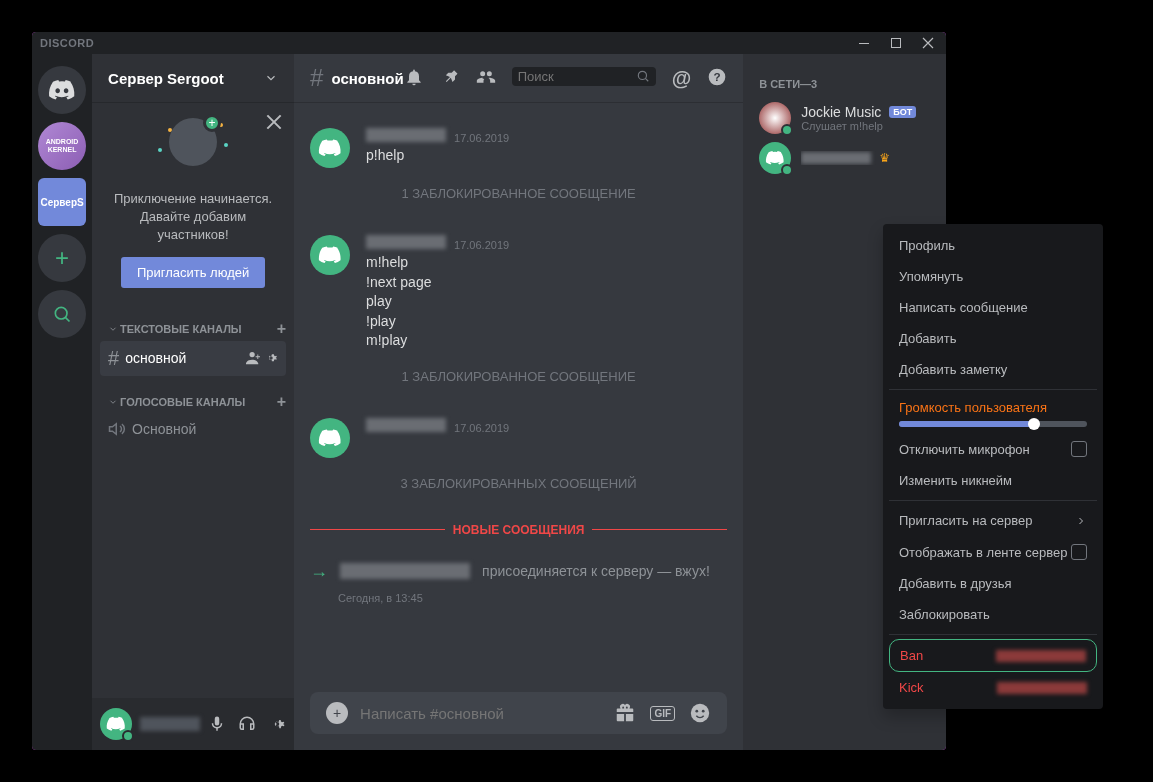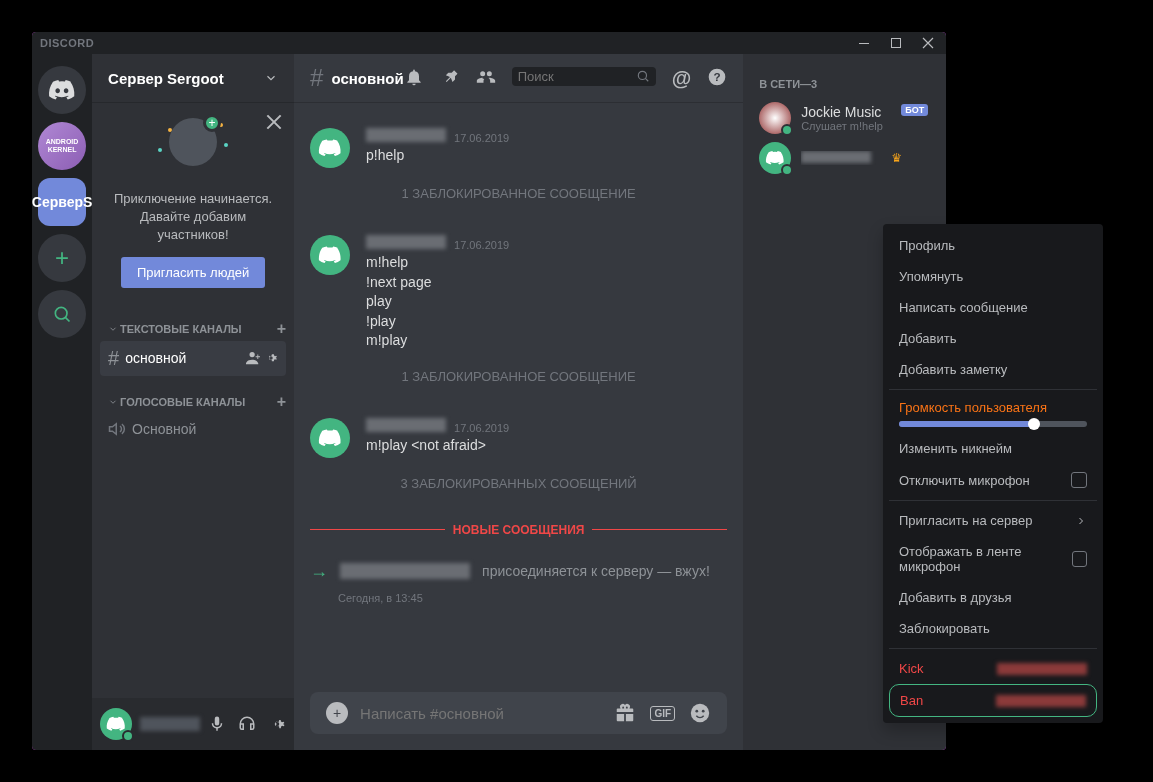--- a/index.html
+++ b/index.html
@@ -10,21 +10,21 @@
 .title-logo { color: #72767d; font-size: 11px; font-weight: 700; letter-spacing: 0.5px; }
 .win-controls { display: flex; gap: 12px; }
 .win-btn { width: 20px; height: 20px; display: flex; align-items: center; justify-content: center; color: #b9bbbe; cursor: pointer; }
 .win-btn svg { width: 12px; height: 12px; }
 .main { flex: 1; display: flex; }
 .servers { width: 72px; background: #202225; display: flex; flex-direction: column; align-items: center; padding-top: 12px; gap: 8px; }
 .server-item { width: 48px; height: 48px; border-radius: 50%; background: #36393f; display: flex; align-items: center; justify-content: center; cursor: pointer; position: relative; }
 .server-item.home { background: #36393f; }
 .server-item.home svg { width: 28px; height: 28px; fill: #dcddde; }
 .server-item.android { background: linear-gradient(135deg, #b088d4, #8c5eb4); font-size: 7px; color: #fff; text-align: center; line-height: 1.1; font-weight: 600; }
-.server-item.selected { background: #7289da; border-radius: 12px; color: #fff; font-size: 14px; font-weight: 600; }
+.server-item.selected { background: #7289da; border-radius: 6px; color: #fff; font-size: 10px; font-weight: 600; }
 .server-item.add { background: #36393f; color: #43b581; font-size: 24px; }
 .server-item.search { background: #36393f; color: #43b581; }
 .server-pill { position: absolute; left: -16px; width: 8px; height: 40px; background: #fff; border-radius: 0 4px 4px 0; }
 .server-pill.short { height: 8px; }
 .channels { width: 240px; background: #2f3136; display: flex; flex-direction: column; }
 .server-header { height: 48px; padding: 0 16px; display: flex; align-items: center; justify-content: space-between; box-shadow: 0 1px 0 rgba(4,4,5,0.2); cursor: pointer; }
 .server-name { color: #fff; font-weight: 600; font-size: 15px; }
 .invite-card { padding: 16px; position: relative; }
 .invite-close { position: absolute; top: 12px; right: 12px; color: #b9bbbe; cursor: pointer; }
 .invite-art { display: flex; justify-content: center; margin-bottom: 12px; position: relative; height: 60px; }
@@ -78,21 +78,21 @@
 .compose-add { width: 22px; height: 22px; background: #b9bbbe; border-radius: 50%; display: flex; align-items: center; justify-content: center; color: #40444b; cursor: pointer; }
 .compose-input { flex: 1; background: transparent; border: none; color: #dcddde; font-size: 15px; outline: none; }
 .compose-actions { display: flex; gap: 14px; color: #b9bbbe; align-items: center; }
 .compose-actions > * { cursor: pointer; }
 .members { width: 240px; background: #2f3136; padding: 16px 8px; }
 .members-header { color: #8e9297; font-size: 11px; font-weight: 600; text-transform: uppercase; padding: 8px; }
 .member-item { padding: 4px 8px; display: flex; align-items: center; gap: 10px; border-radius: 4px; cursor: pointer; }
 .member-avatar { width: 32px; height: 32px; border-radius: 50%; position: relative; flex-shrink: 0; }
 .member-avatar .status { position: absolute; bottom: -2px; right: -2px; width: 12px; height: 12px; background: #43b581; border-radius: 50%; border: 2px solid #2f3136; }
 .member-info { flex: 1; overflow: hidden; }
-.member-name { color: #dcddde; font-size: 14px; display: flex; align-items: flex-start; gap: 20px; }
+.member-name { color: #dcddde; font-size: 14px; display: flex; align-items: center; gap: 8px; }
 .member-activity { color: #72767d; font-size: 11px; }
 .bot-tag { background: #7289da; color: #fff; font-size: 9px; padding: 1px 4px; border-radius: 3px; font-weight: 600; }
 .crown { color: #faa61a; font-size: 12px; }
 .member-name-blur { width: 70px; height: 12px; background: #6a6d73; filter: blur(2px); }
 .context-menu { position: absolute; right: 50px; top: 224px; width: 220px; background: #18191c; border-radius: 4px; padding: 6px; box-shadow: 0 8px 16px rgba(0,0,0,0.24); z-index: 100; }
 .ctx-item { padding: 8px 10px; color: #b9bbbe; font-size: 13px; border-radius: 2px; cursor: pointer; display: flex; align-items: center; justify-content: space-between; }
 .ctx-item.danger { color: #f04747; }
 .ctx-item.danger.highlight { border: 1px solid #43b581; border-radius: 10px; }
 .ctx-divider { height: 1px; background: #2f3136; margin: 4px 0; }
 .ctx-slider { padding: 6px 10px; }
@@ -320,21 +320,20 @@
           <div class="msg-avatar">
                 <svg viewBox="0 0 28 20">
                   <path d="M23.02 1.63A21 21 0 0017.66 0c-.23.4-.5.95-.68 1.38a20 20 0 00-5.96 0C10.84.95 10.57.4 10.33 0a21 21 0 00-5.36 1.63C1.57 6.6.65 11.44 1.11 16.22a21 21 0 006.45 3.24c.52-.7.98-1.44 1.38-2.22a14 14 0 01-2.17-1.03l.53-.41c4.15 1.9 8.66 1.9 12.76 0l.54.41c-.7.4-1.42.75-2.18 1.03.4.78.86 1.53 1.38 2.22a21 21 0 006.45-3.24c.54-5.54-.92-10.33-3.86-14.59z"></path>
                 </svg>
               </div>
           <div class="msg-content">
             <div class="msg-header">
                   <div class="msg-author-blur"></div>
                   <span class="msg-date">17.06.2019</span>
                 </div>
-            <div class="msg-text">m!play &lt;not afraid&gt;</div>
           </div>
         </div>
         <div class="blocked-bar">3 ЗАБЛОКИРОВАННЫХ СООБЩЕНИЙ</div>
         <div class="divider-new">
           <div class="divider-line"></div>
           <span class="divider-text">НОВЫЕ СООБЩЕНИЯ</span>
           <div class="divider-line"></div>
         </div>
         <div class="join-msg">
           <span class="join-arrow">→</span>
@@ -404,41 +403,41 @@
   <div class="ctx-item">Добавить</div>
   <div class="ctx-item">Добавить заметку</div>
   <div class="ctx-divider"></div>
   <div class="ctx-slider">
     <div class="ctx-slider-label">Громкость пользователя</div>
     <div class="slider-track">
           <div class="slider-fill"></div>
           <div class="slider-thumb"></div>
         </div>
   </div>
-  <div class="ctx-item">Изменить никнейм</div>
   <div class="ctx-item">
         <span>Отключить микрофон</span>
         <div class="ctx-check"></div>
       </div>
+  <div class="ctx-item">Изменить никнейм</div>
   <div class="ctx-divider"></div>
   <div class="ctx-item">
         <span>Пригласить на сервер</span>
         <svg width="12" height="12" viewBox="0 0 24 24" fill="none" stroke="currentColor" stroke-width="2">
           <path d="M9 6l6 6-6 6"></path>
         </svg>
       </div>
   <div class="ctx-item">
-        <span>Отображать в ленте микрофон</span>
+        <span>Отображать в ленте сервер</span>
         <div class="ctx-check"></div>
       </div>
   <div class="ctx-item">Добавить в друзья</div>
   <div class="ctx-item">Заблокировать</div>
   <div class="ctx-divider"></div>
+  <div class="ctx-item danger highlight">
+        <span>Ban</span>
+        <div class="danger-blur"></div>
+      </div>
   <div class="ctx-item danger">
         <span>Kick</span>
         <div class="danger-blur"></div>
       </div>
-  <div class="ctx-item danger highlight">
-        <span>Ban</span>
-        <div class="danger-blur"></div>
-      </div>
 </div>
 </div>
 
 </body></html>

